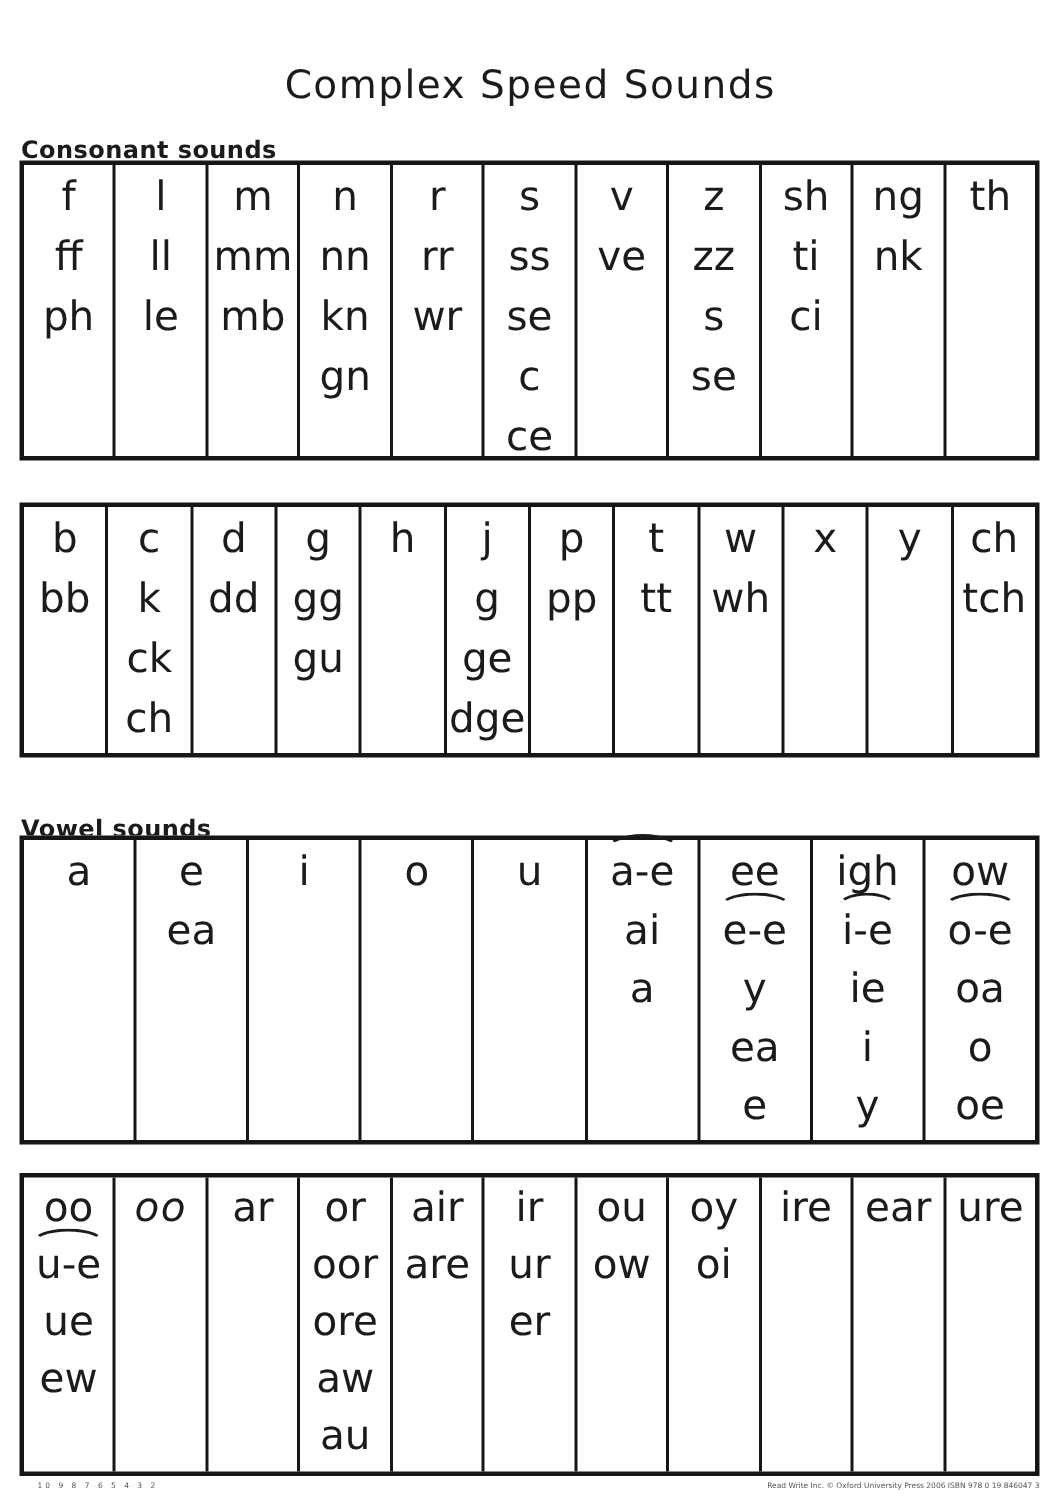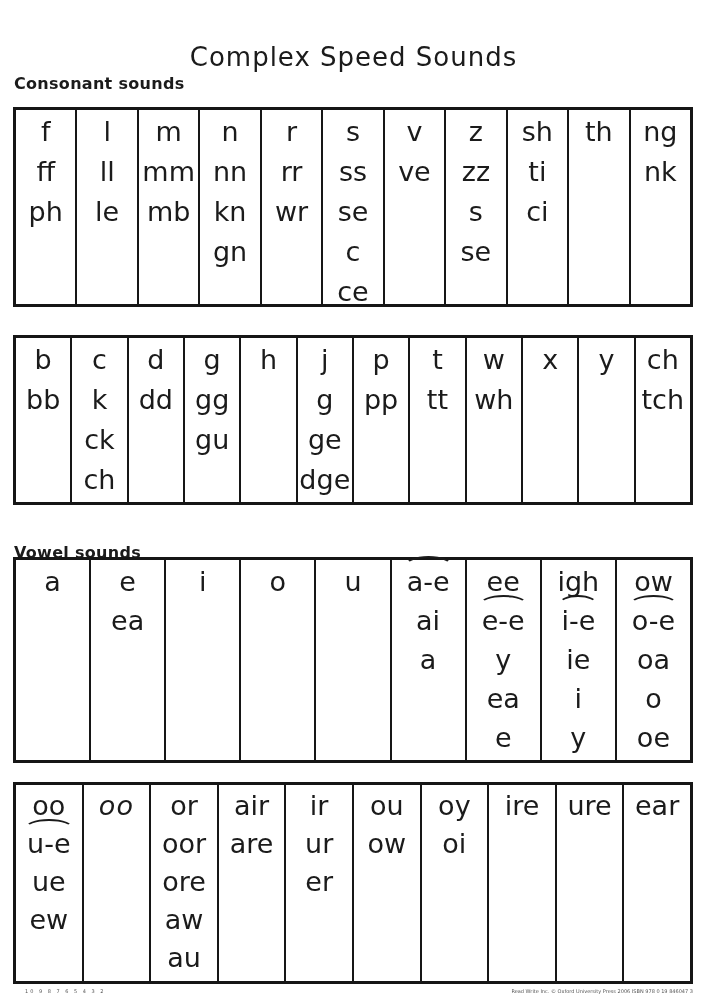--- a/index.html
+++ b/index.html
@@ -26,21 +26,21 @@
     white-space: nowrap;
     margin-top: 20px;
   }
   .section-label {
     position: absolute;
     left: 14px;
     font-size: 16px;
     font-weight: 600;
     letter-spacing: 0.3px;
   }
-  #consonant-label { top: 74px; }
+  #consonant-label { top: 90px; }
   #vowel-label { top: 543px; }
 
   .ptable {
     position: absolute;
     left: 13px;
     width: 680px;
     display: flex;
     box-sizing: border-box;
     border: 3px solid #161616;
     background: #ffffff;
@@ -150,25 +150,25 @@
       <div class="line"><span class="g">zz</span></div>
       <div class="line"><span class="g">s</span></div>
       <div class="line"><span class="g">se</span></div>
     </div>
     <div class="pcol">
       <div class="line"><span class="g">sh</span></div>
       <div class="line"><span class="g">ti</span></div>
       <div class="line"><span class="g">ci</span></div>
     </div>
     <div class="pcol">
-      <div class="line"><span class="g">th</span></div>
-    </div>
-    <div class="pcol">
       <div class="line"><span class="g">ng</span></div>
       <div class="line"><span class="g">nk</span></div>
+    </div>
+    <div class="pcol">
+      <div class="line"><span class="g">th</span></div>
     </div>
   </div>
 
 <div class="ptable lh40" style="top:335px; height:170px;">
     <div class="pcol">
       <div class="line"><span class="g">b</span></div>
       <div class="line"><span class="g">bb</span></div>
     </div>
     <div class="pcol">
       <div class="line"><span class="g">c</span></div>
@@ -269,20 +269,23 @@
     <div class="pcol">
       <div class="line"><span class="g">oo</span></div>
       <div class="line"><span class="g arched">u-e</span></div>
       <div class="line"><span class="g">ue</span></div>
       <div class="line"><span class="g">ew</span></div>
     </div>
     <div class="pcol">
       <div class="line italic"><span class="g">oo</span></div>
     </div>
     <div class="pcol">
+      <div class="line"><span class="g">ar</span></div>
+    </div>
+    <div class="pcol">
       <div class="line"><span class="g">or</span></div>
       <div class="line"><span class="g">oor</span></div>
       <div class="line"><span class="g">ore</span></div>
       <div class="line"><span class="g">aw</span></div>
       <div class="line"><span class="g">au</span></div>
     </div>
     <div class="pcol">
       <div class="line"><span class="g">air</span></div>
       <div class="line"><span class="g">are</span></div>
     </div>
@@ -296,22 +299,22 @@
       <div class="line"><span class="g">ow</span></div>
     </div>
     <div class="pcol">
       <div class="line"><span class="g">oy</span></div>
       <div class="line"><span class="g">oi</span></div>
     </div>
     <div class="pcol">
       <div class="line"><span class="g">ire</span></div>
     </div>
     <div class="pcol">
+      <div class="line"><span class="g">ear</span></div>
+    </div>
+    <div class="pcol">
       <div class="line"><span class="g">ure</span></div>
     </div>
-    <div class="pcol">
-      <div class="line"><span class="g">ear</span></div>
-    </div>
   </div>
 
 <div class="footer-text" id="footer-left">10 9 8 7 6 5 4 3 2</div>
 
 <div class="footer-text" id="footer-right">Read Write Inc.   © Oxford University Press 2006   ISBN 978 0 19 846047 3</div>
 
 </body></html>

